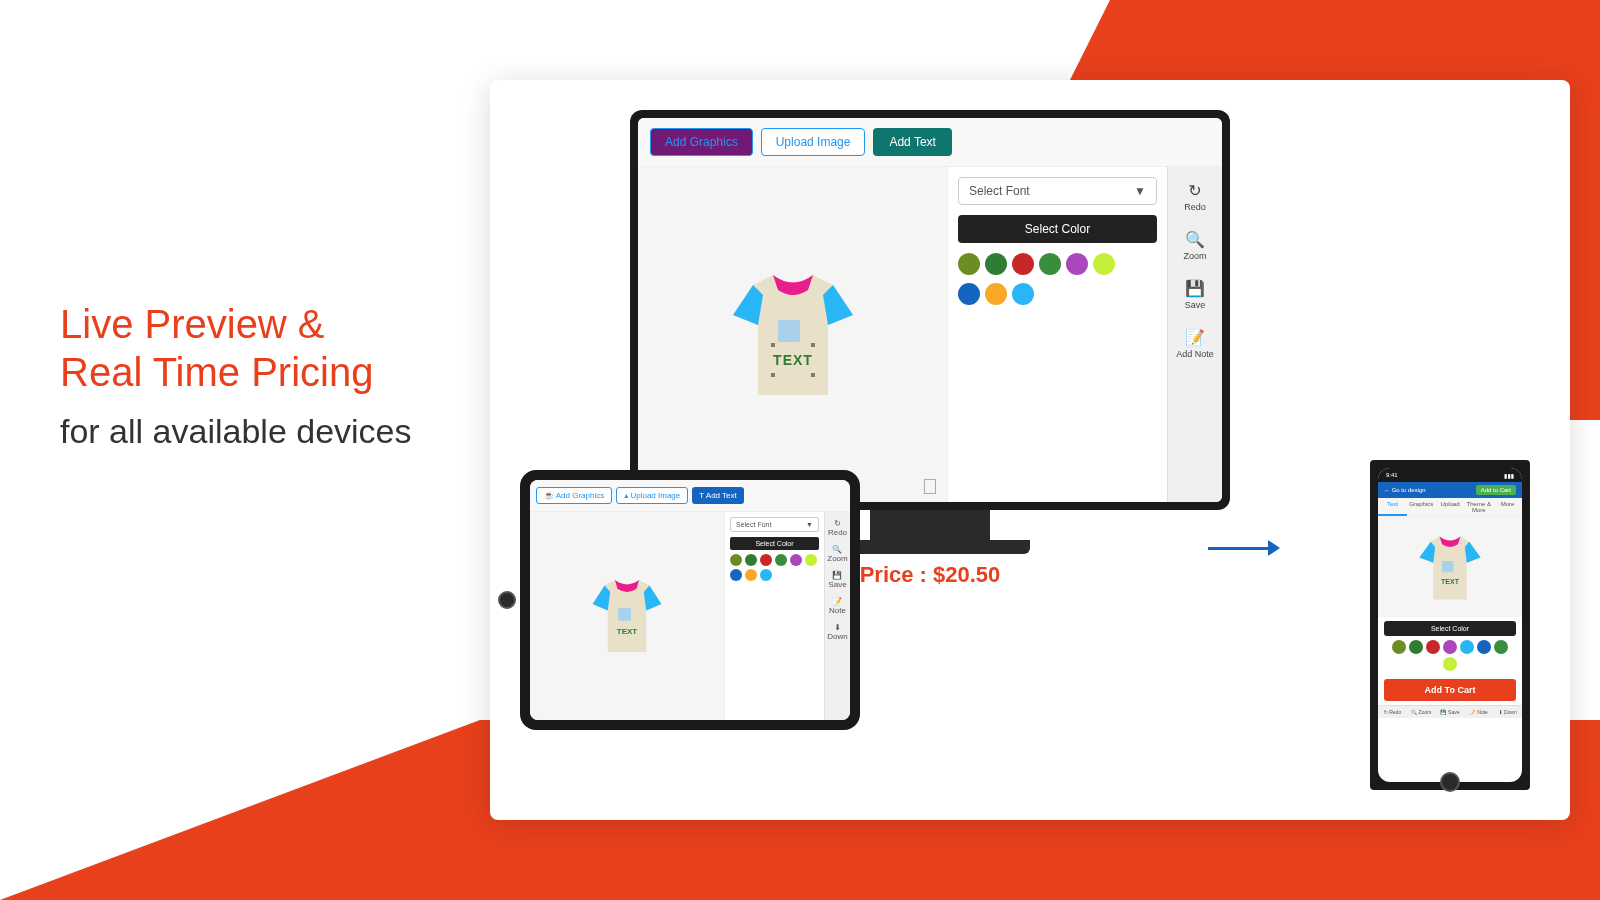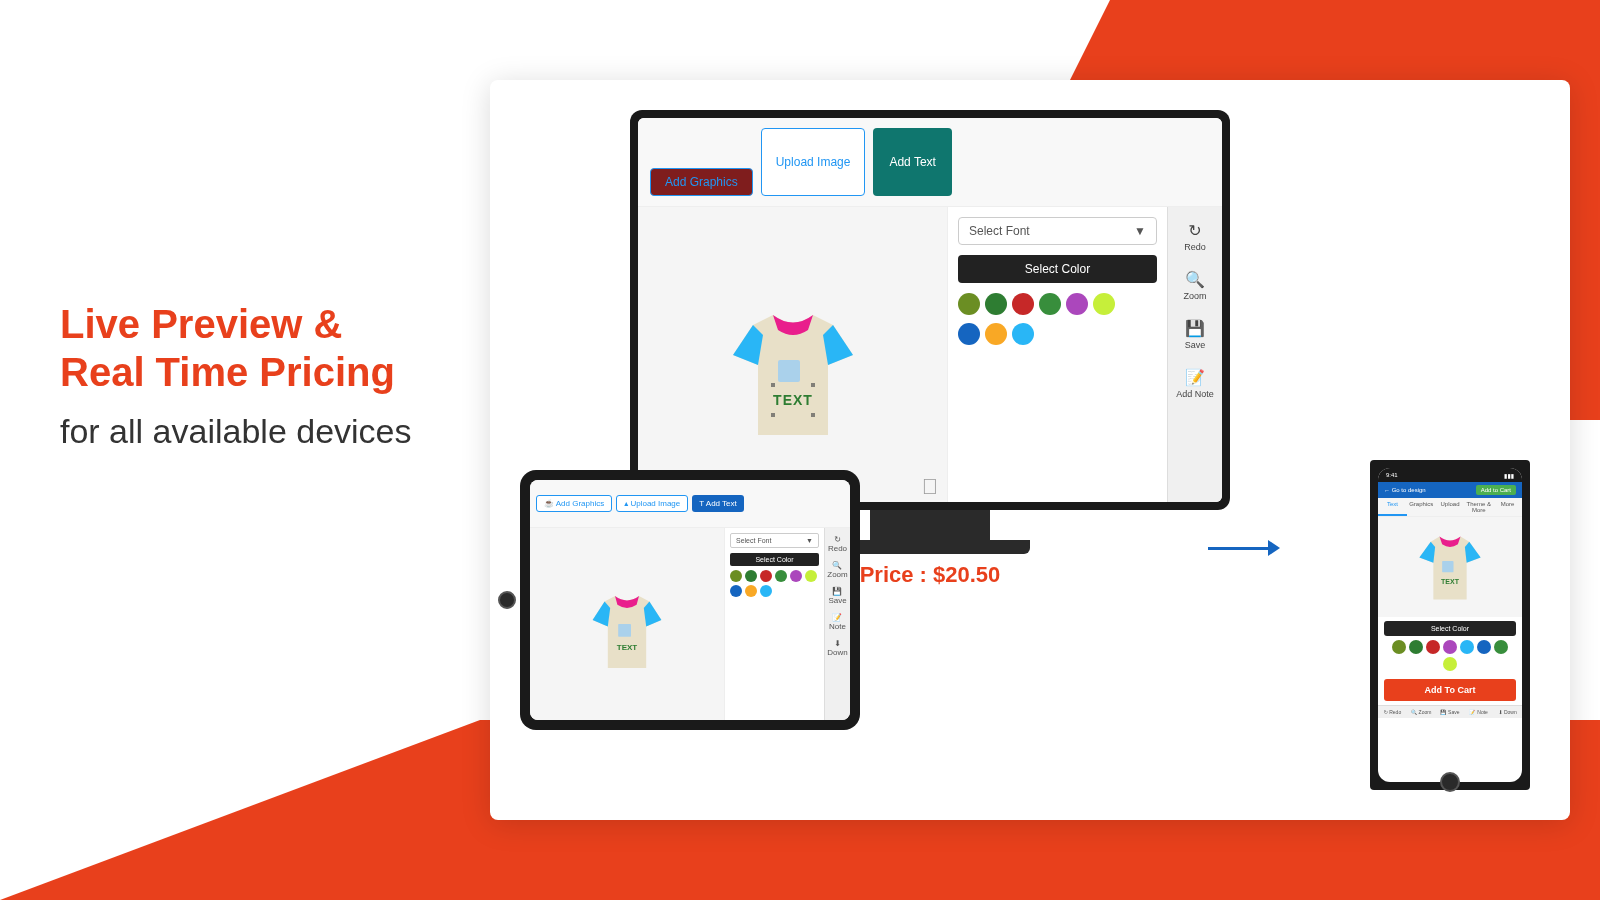--- a/index.html
+++ b/index.html
@@ -49,21 +49,21 @@
     
     .left-text {
       position: absolute;
       left: 60px;
       top: 300px;
       z-index: 3;
     }
     .headline-red {
       color: #e8401c;
       font-size: 40px;
-      font-weight: bold;
+      font-weight: normal;
       line-height: 1.2;
     }
     .headline-dark {
       color: #333;
       font-size: 34px;
       font-weight: 500;
       margin-top: 16px;
     }
 
     
@@ -115,31 +115,30 @@
 
     
     .app-toolbar {
       display: flex;
       gap: 8px;
       padding: 10px 12px;
       background: #f8f8f8;
       border-bottom: 1px solid #eee;
     }
     .btn-graphics {
-      background: #7f1d1d;
+      background: #701a75;
       border: 1.5px solid #2196f3;
       color: #2196f3;
       padding: 6px 14px;
       border-radius: 4px;
       font-size: 12px;
       cursor: pointer;
       display: flex;
       align-items: center;
       gap: 5px;
-      margin-top: 40px;
     }
     .btn-upload {
       background: #fff;
       border: 1.5px solid #2196f3;
       color: #2196f3;
       padding: 6px 14px;
       border-radius: 4px;
       font-size: 12px;
       cursor: pointer;
       display: flex;
@@ -277,21 +276,21 @@
     }
     .tablet-inner {
       background: #fff;
       border-radius: 8px;
       height: 100%;
       overflow: hidden;
     }
     .tablet-toolbar {
       display: flex;
       gap: 4px;
-      padding: 15px 6px;
+      padding: 7px 6px;
       background: #f8f8f8;
       border-bottom: 1px solid #eee;
     }
     .tablet-btn-g {
       background: #fff;
       border: 1px solid #2196f3;
       color: #2196f3;
       padding: 3px 7px;
       border-radius: 3px;
       font-size: 8px;

